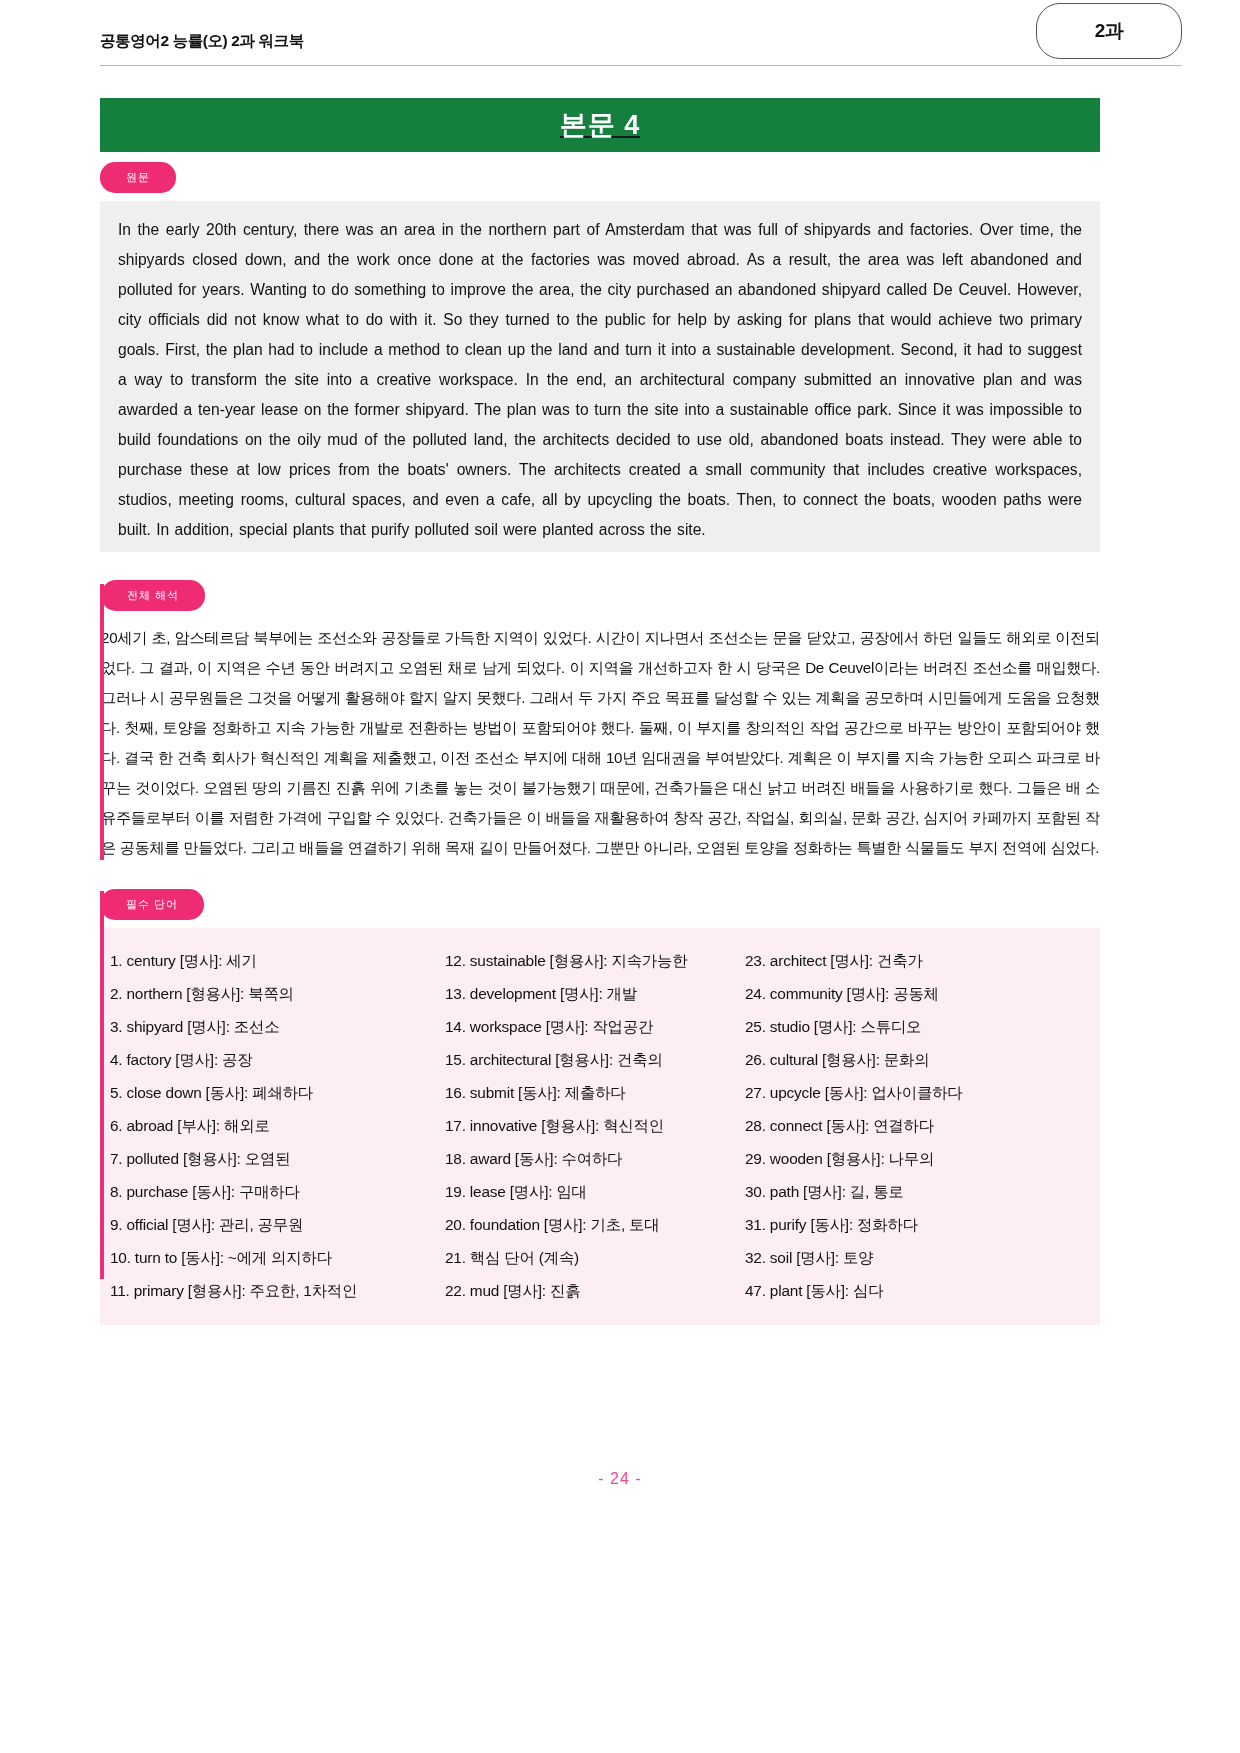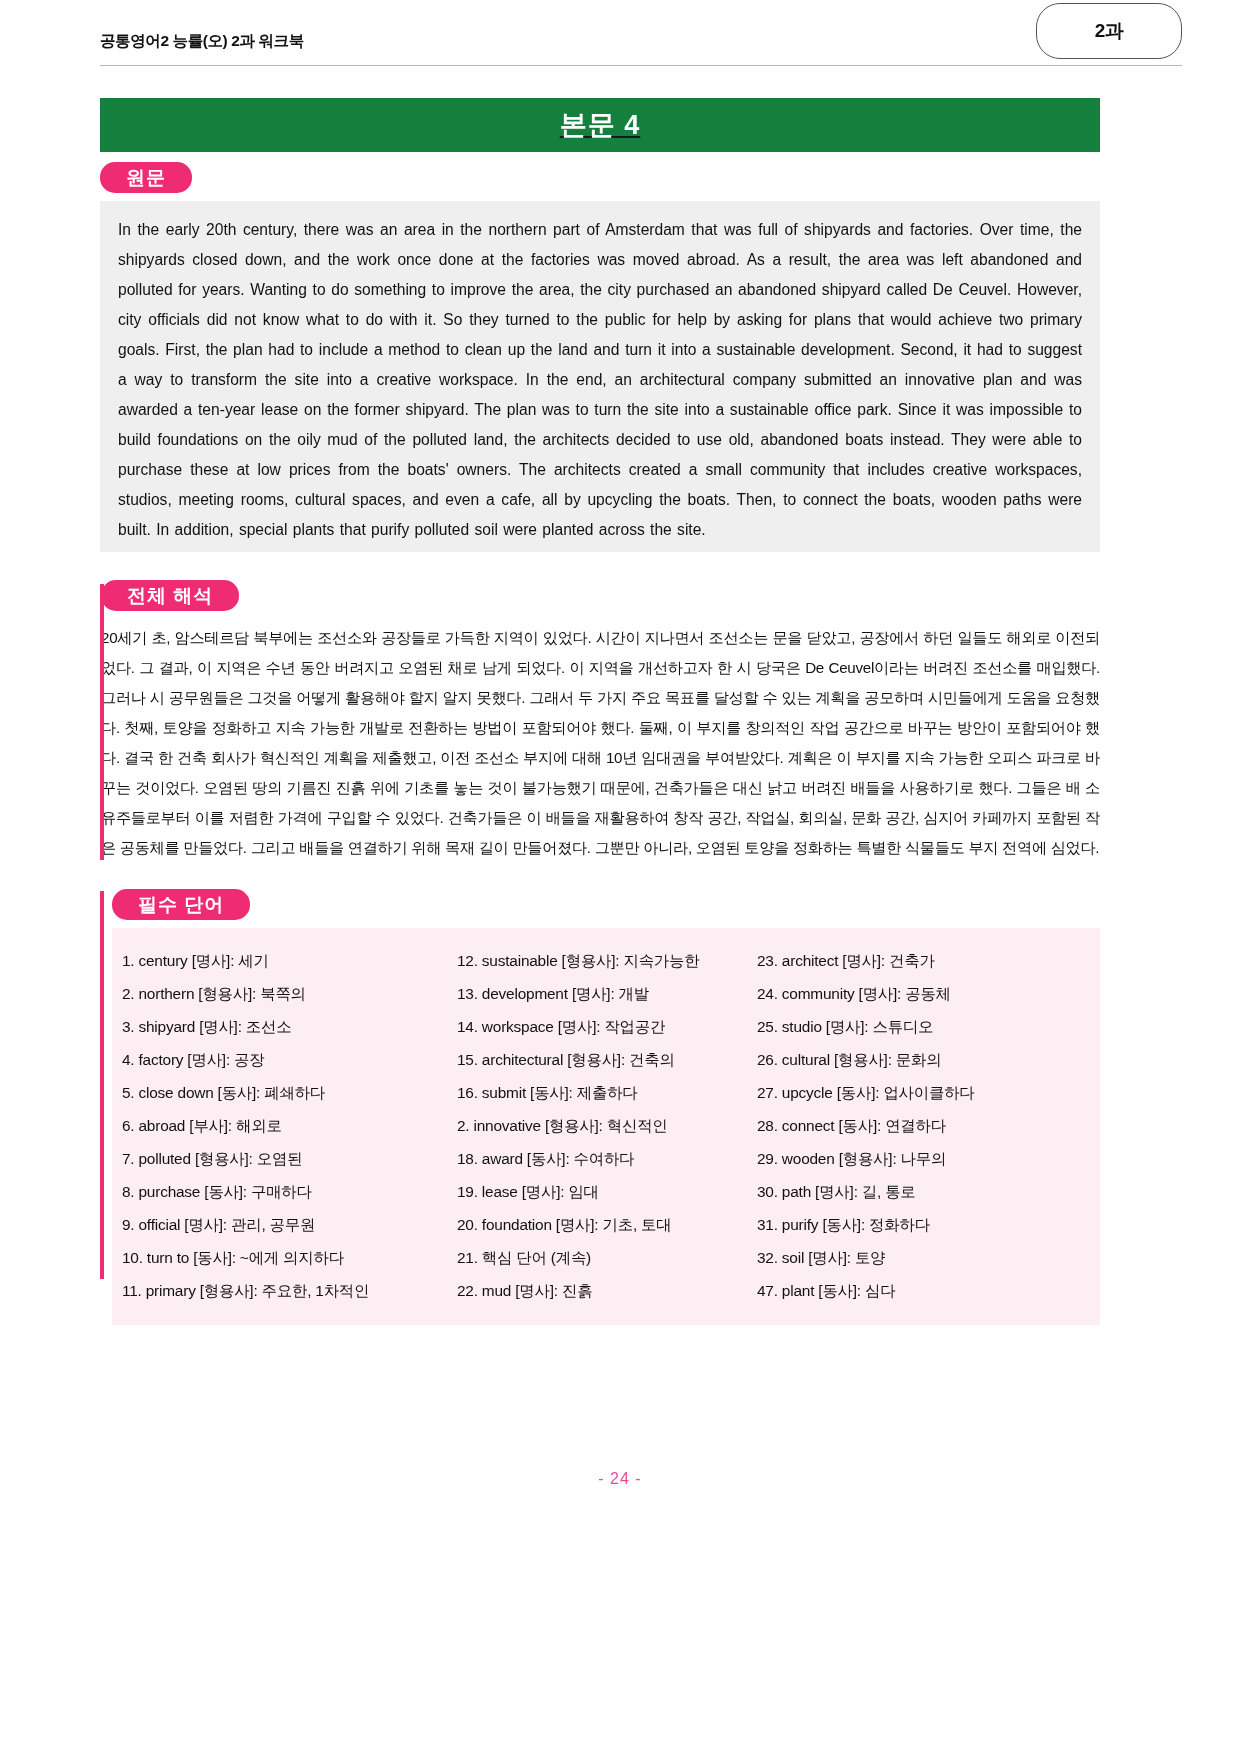--- a/index.html
+++ b/index.html
@@ -87,22 +87,22 @@
     letter-spacing: 1px;
   }
 
   
   .badge {
     display: inline-flex;
     align-items: center;
     justify-content: center;
     background: #ef2b74;
     color: #ffffff;
-    font-size: 19px;
-    font-weight: bold;
+    font-size: 11px;
+    font-weight: normal;
     border-radius: 15px;
     letter-spacing: 1px;
     height: 31px;
     padding: 0 26px;
   }
 
   .badge-row {
     margin-top: 10px;
     margin-bottom: 8px;
     display: flex;
@@ -154,21 +154,21 @@
     position: relative;
   }
   .vocab-bar {
     position: absolute;
     left: 0;
     top: 2px;
     width: 4px;
     height: 388px;
     background: #ef2b74;
   }
-  .vocab-inner { padding-left: 12px; }
+  .vocab-inner { }
   .vocab-box {
     background: #fdeef3;
     padding: 16px 10px 18px 10px;
     display: grid;
     grid-template-columns: 335px 300px 1fr;
     column-gap: 0px;
     row-gap: 0px;
   }
   .vocab-item {
     font-size: 15.4px;
@@ -244,21 +244,21 @@
             <div class="vocab-item">10. turn to [동사]: ~에게 의지하다</div>
             <div class="vocab-item">11. primary [형용사]: 주요한, 1차적인</div>
           </div>
 
           <div>
             <div class="vocab-item">12. sustainable [형용사]: 지속가능한</div>
             <div class="vocab-item">13. development [명사]: 개발</div>
             <div class="vocab-item">14. workspace [명사]: 작업공간</div>
             <div class="vocab-item">15. architectural [형용사]: 건축의</div>
             <div class="vocab-item">16. submit [동사]: 제출하다</div>
-            <div class="vocab-item">2. innovative [형용사]: 혁신적인</div>
+            <div class="vocab-item">17. innovative [형용사]: 혁신적인</div>
             <div class="vocab-item">18. award [동사]: 수여하다</div>
             <div class="vocab-item">19. lease [명사]: 임대</div>
             <div class="vocab-item">20. foundation [명사]: 기초, 토대</div>
             <div class="vocab-item">21. 핵심 단어 (계속)</div>
             <div class="vocab-item">22. mud [명사]: 진흙</div>
           </div>
 
           <div>
             <div class="vocab-item">23. architect [명사]: 건축가</div>
             <div class="vocab-item">24. community [명사]: 공동체</div>

